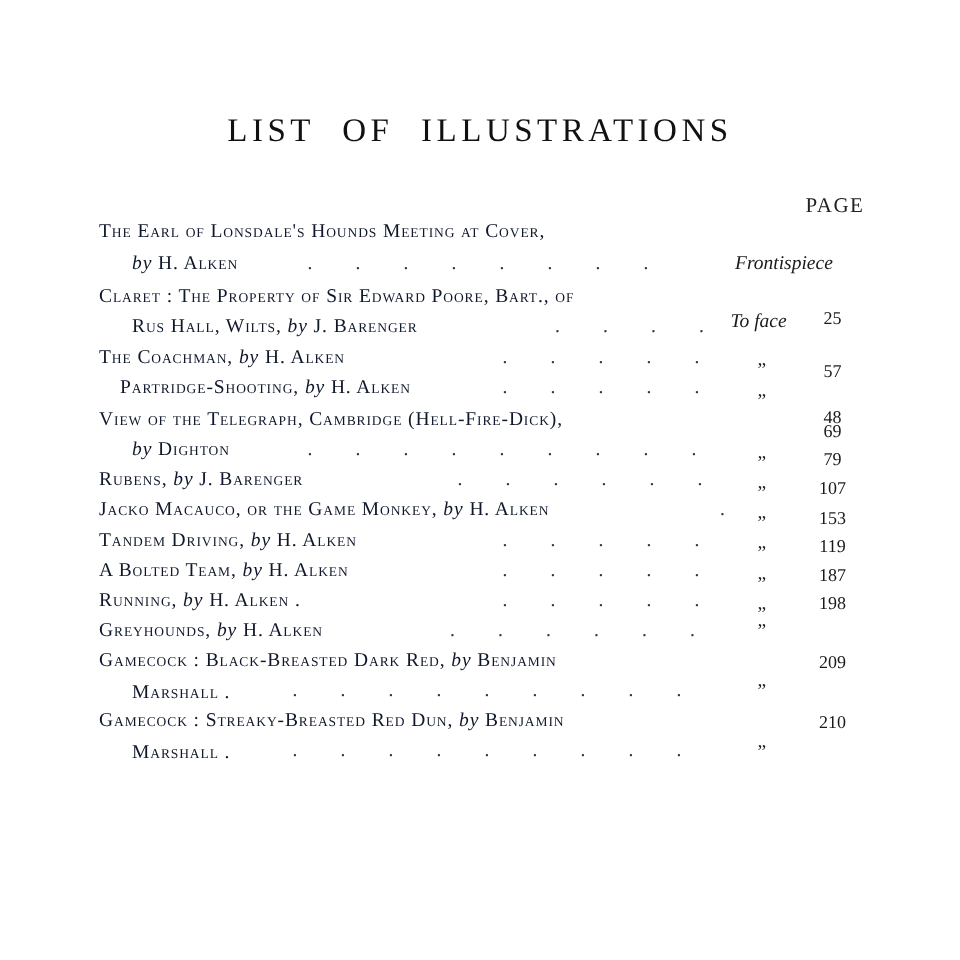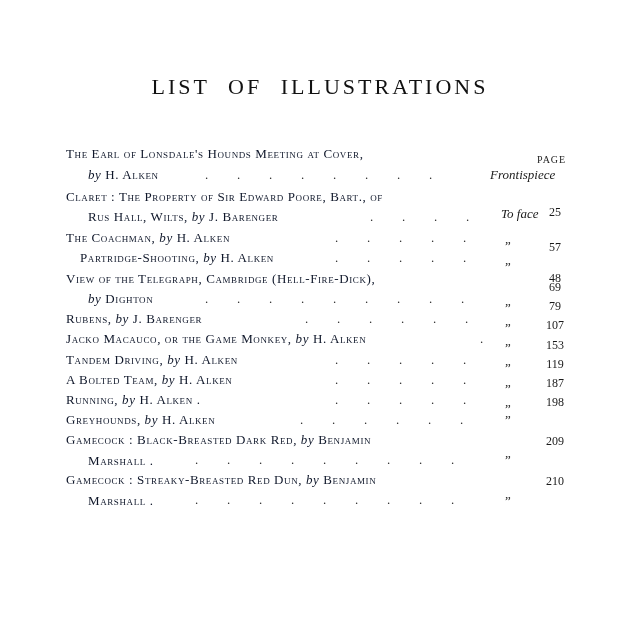--- a/index.html
+++ b/index.html
@@ -7,21 +7,21 @@
       width: 640px; height: 640px; background: #ffffff; position: relative; overflow: hidden;
       font-family: "DejaVu Serif", "Liberation Serif", serif; color: #1a1a1a;
     }
     .title {
       position: absolute; top: 74px; left: 0; width: 640px; text-align: center;
       font-family: "Liberation Serif", serif; font-size: 22px; letter-spacing: 3px; word-spacing: 10px;
       color: #111;
     }
     .page-hdr {
       position: absolute; top: 130px; left: 537px;
-      font-family: "Liberation Serif", serif; font-size: 10px; letter-spacing: 1px; color: #222; margin-top: 24px;
+      font-family: "Liberation Serif", serif; font-size: 14px; letter-spacing: 1px; color: #222;
     }
     .line {
       position: absolute; left: 0; white-space: nowrap;
       font-family: "Liberation Serif", serif; font-size: 13px; letter-spacing: 0.6px; color: #0f172a;
     }
     .sc { font-variant: small-caps; }
     .it { font-style: italic; }
     .dots {
       position: absolute; white-space: nowrap; font-family: "Liberation Serif", serif; font-size: 13px;
       letter-spacing: 0; color: #333;
@@ -45,21 +45,21 @@
 <div class="page-hdr">PAGE</div>
 
 <div class="line sc" style="top:146px; left:66px;"><span>The Earl of Lonsdale's Hounds Meeting at Cover,</span></div>
 <div class="line" style="top:167px; left:88px;"><span class="it">by</span> <span class="sc">H. Alken</span></div>
 <div class="dots" style="top:167px; left:205px;"><span>.</span><span>.</span><span>.</span><span>.</span><span>.</span><span>.</span><span>.</span><span>.</span></div>
 <div class="facing" style="top:167px; left:490px;">Frontispiece</div>
 
 <div class="line sc" style="top:189px; left:66px;">Claret : The Property of Sir Edward Poore, Bart., of</div>
 <div class="line" style="top:209px; left:88px;"><span class="sc">Rus Hall, Wilts,</span> <span class="it">by</span> <span class="sc">J. Barenger</span></div>
 <div class="dots" style="top:209px; left:370px;"><span>.</span><span>.</span><span>.</span><span>.</span></div>
-<div class="facing" style="top:206px; left:501px;">To face</div>
+<div class="facing" style="top:206px; left:487px;">To face</div>
 <div class="pnum" style="top:205px;">25</div>
 
 <div class="line" style="top:230px; left:66px;"><span class="sc">The Coachman,</span> <span class="it">by</span> <span class="sc">H. Alken</span></div>
 <div class="dots" style="top:230px; left:335px;"><span>.</span><span>.</span><span>.</span><span>.</span><span>.</span></div>
 <div class="ditto" style="top:231px;">„</div>
 <div class="pnum" style="top:228px;margin-top:43px;">48</div>
 
 <div class="line" style="top:250px; left:66px;margin-left:14px;"><span class="sc">Partridge-Shooting,</span> <span class="it">by</span> <span class="sc">H. Alken</span></div>
 <div class="dots" style="top:250px; left:335px;"><span>.</span><span>.</span><span>.</span><span>.</span><span>.</span></div>
 <div class="ditto" style="top:252px;">„</div>

